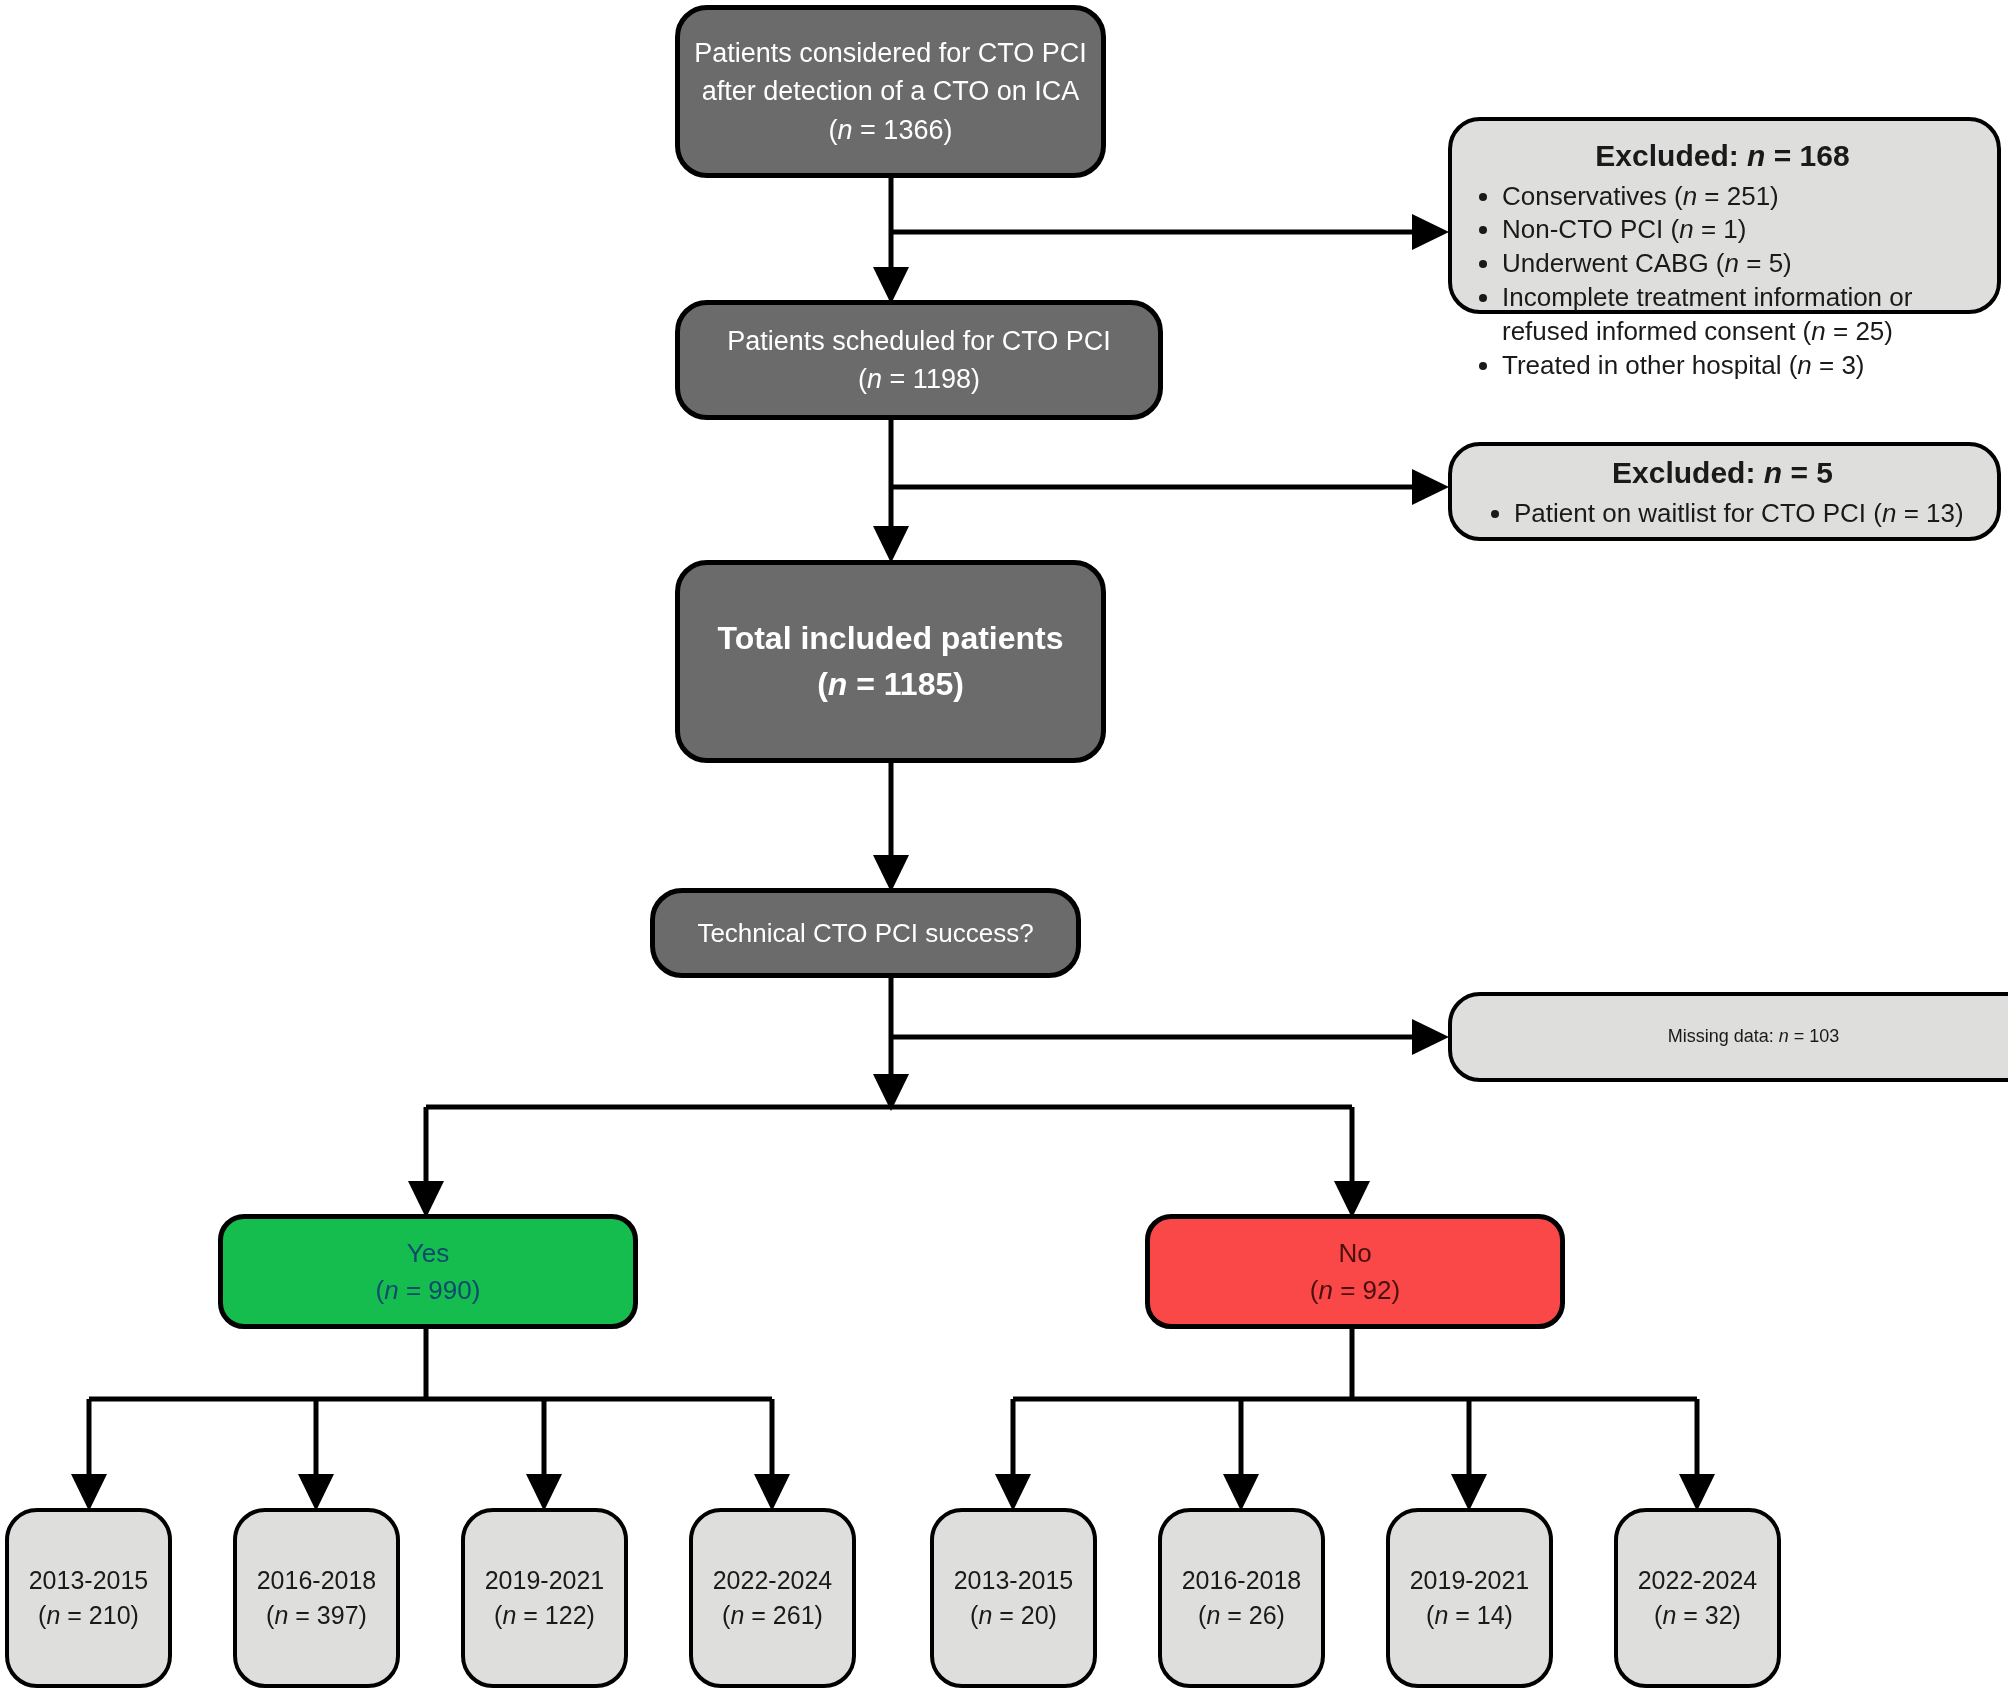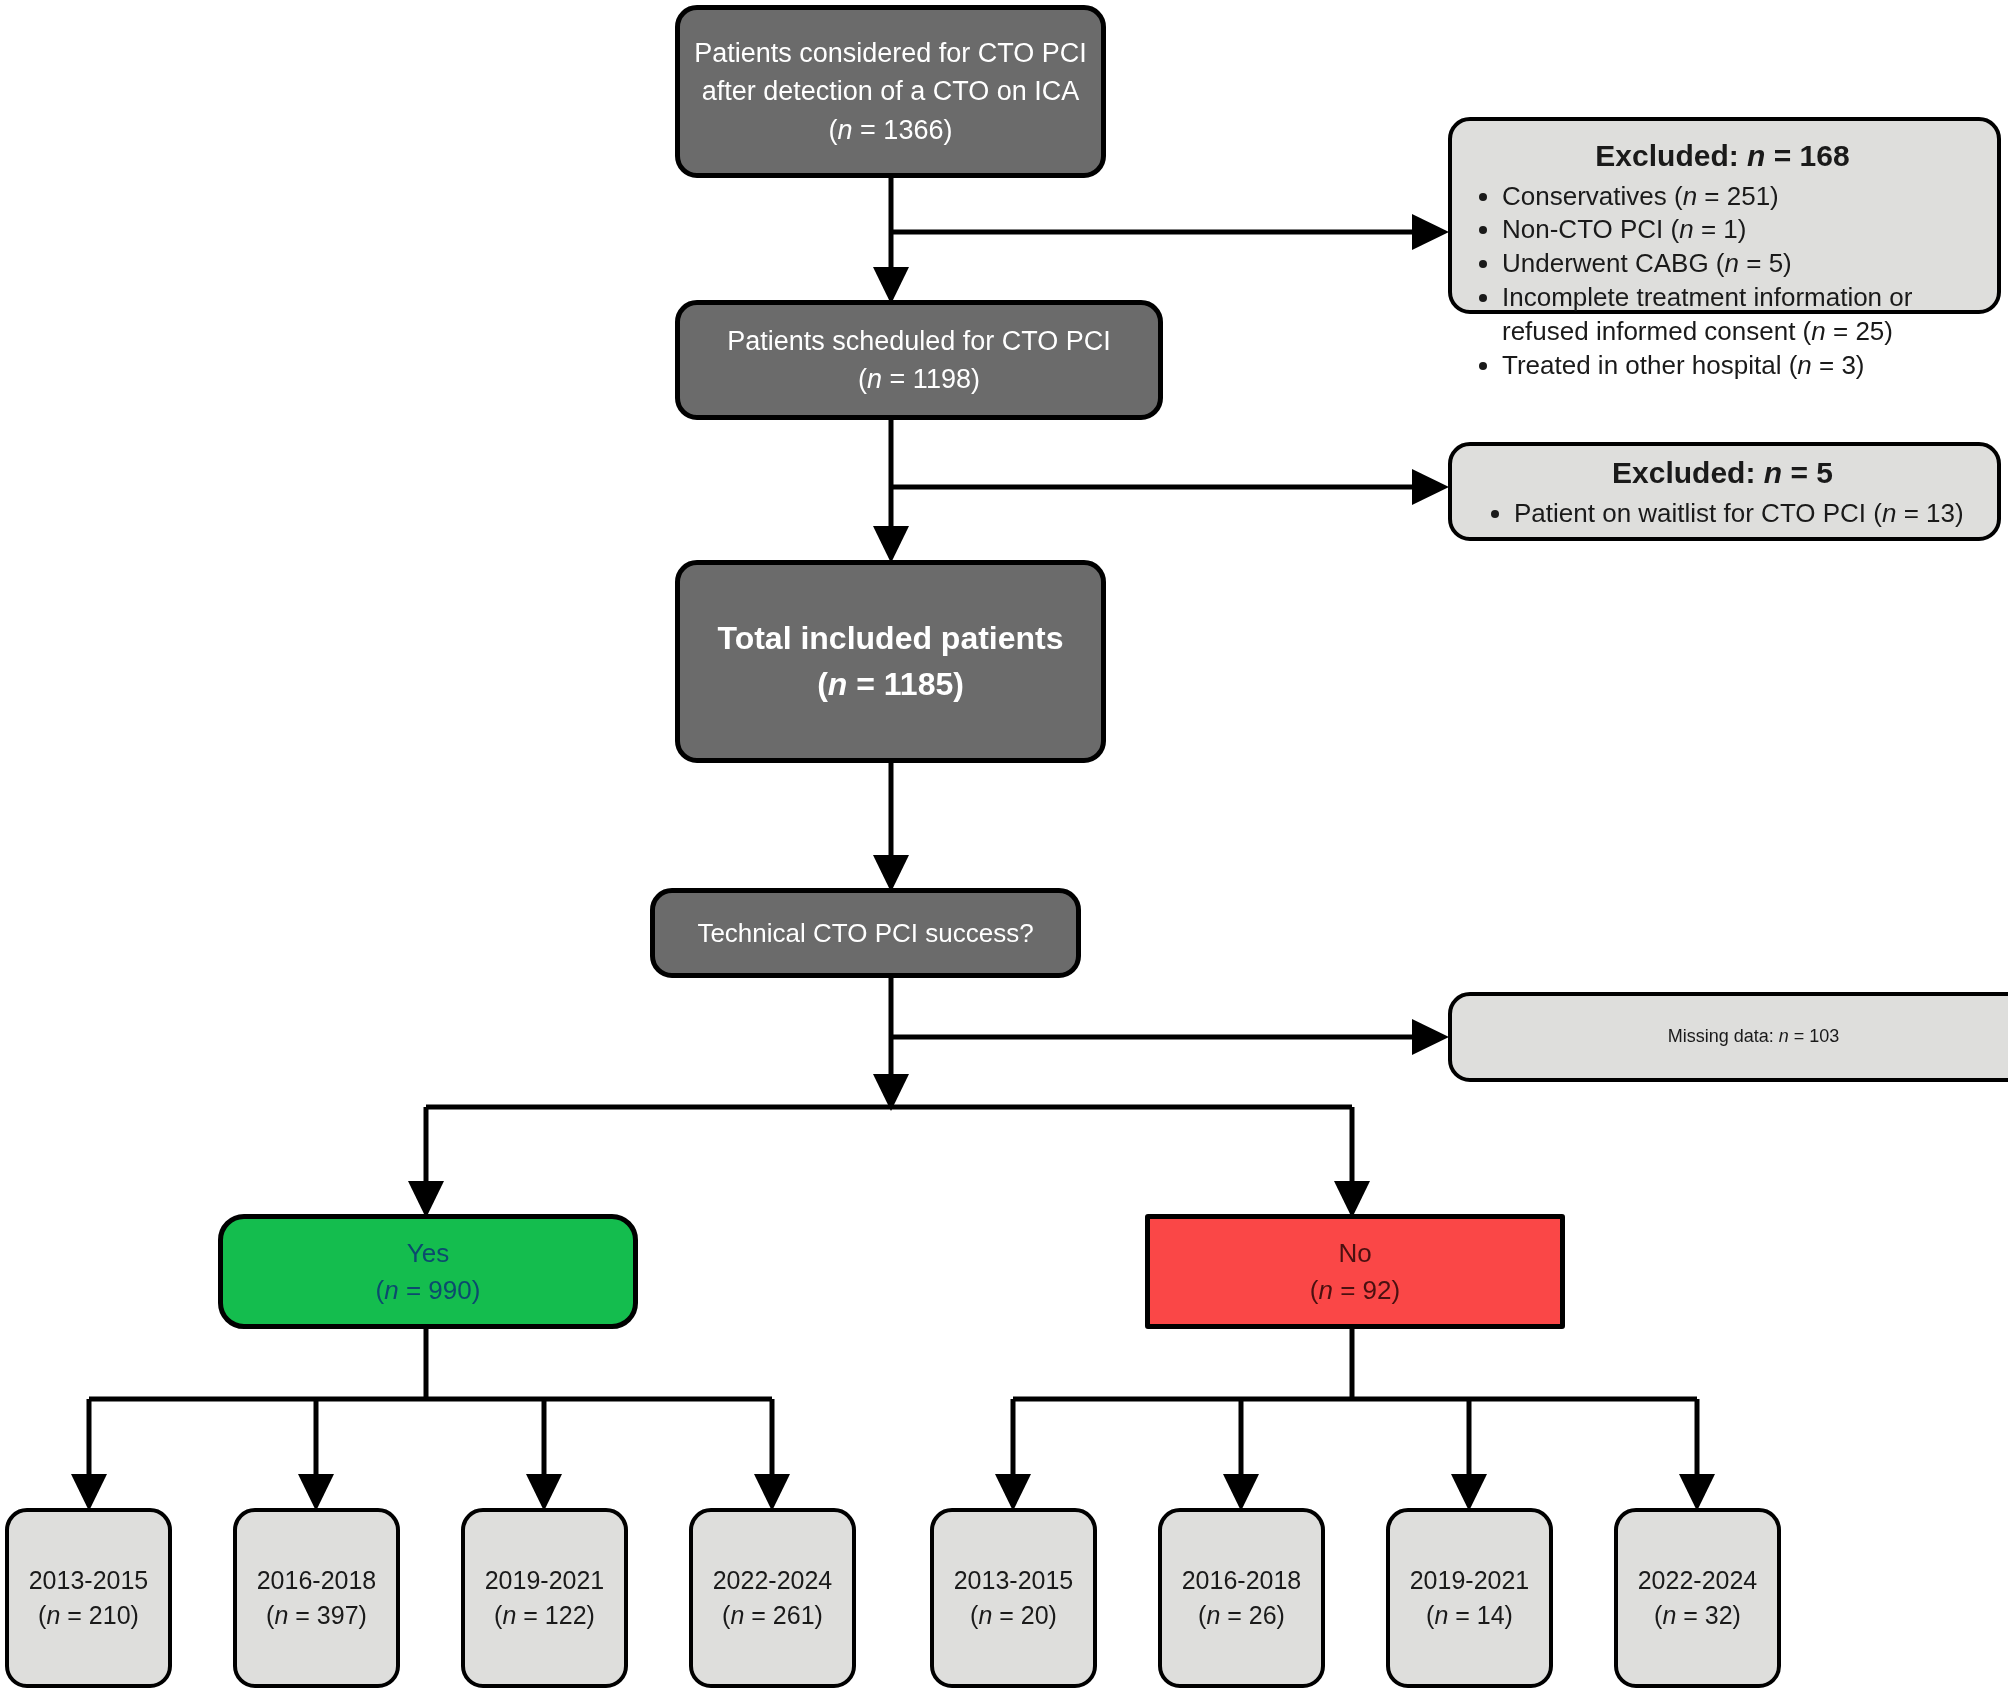--- a/index.html
+++ b/index.html
@@ -19,21 +19,21 @@
   svg#connectors {
     position: absolute;
     top: 0; left: 0;
     width: 2008px;
     height: 1695px;
     pointer-events: none;
   }
   .node {
     position: absolute;
     border: 5px solid #000000;
-    border-radius: 22px;
+    border-radius: 32px;
     display: flex;
     flex-direction: column;
     align-items: center;
     justify-content: center;
     text-align: center;
     line-height: 1.42;
     z-index: 2;
   }
   .node-dark {
     background: #6b6b6b;
@@ -161,21 +161,21 @@
 
   <div class="node node-light" style="left:1448px; top:992px; width:611px; height:90px; font-size:18px;">
     <span class="line"><span>Missing data: </span><em class="n">n</em><span> = 103</span></span>
   </div>
 
   <div class="node node-green" style="left:218px; top:1214px; width:420px; height:115px; font-size:26px; border-radius:26px;">
     <span class="line">Yes</span>
     <span class="line"><span>(</span><em class="n">n</em><span> = 990)</span></span>
   </div>
 
-  <div class="node node-red" style="left:1145px; top:1214px; width:420px; height:115px; font-size:26px; border-radius:3px;">
+  <div class="node node-red" style="left:1145px; top:1214px; width:420px; height:115px; font-size:26px; border-radius:26px;">
     <span class="line">No</span>
     <span class="line"><span>(</span><em class="n">n</em><span> = 92)</span></span>
   </div>
 
   <div class="node node-light" style="left:5px; top:1508px; width:167px; height:180px;">
     <span class="line yr-top">2013-2015</span>
     <span class="line yr-bot"><span>(</span><em class="n">n</em><span> = 210)</span></span>
   </div>
   <div class="node node-light" style="left:233px; top:1508px; width:167px; height:180px;">
     <span class="line yr-top">2016-2018</span>

